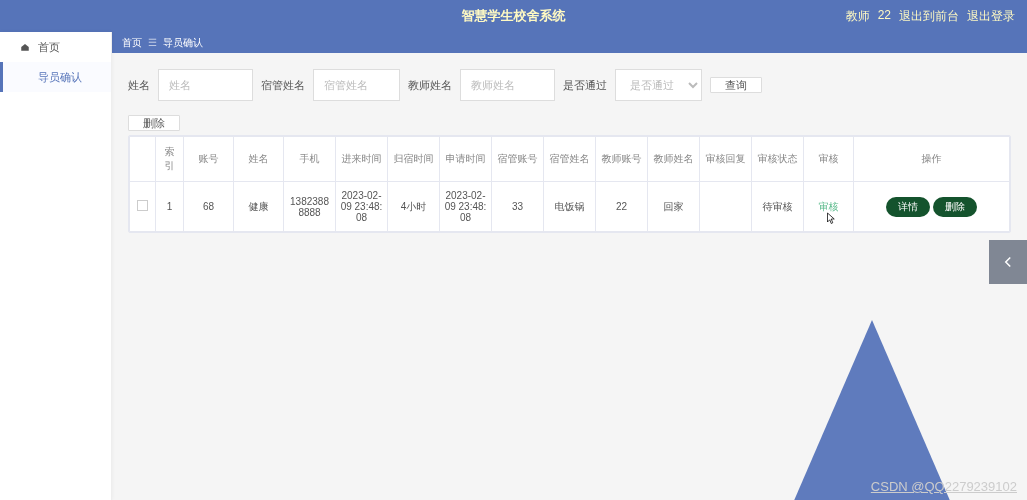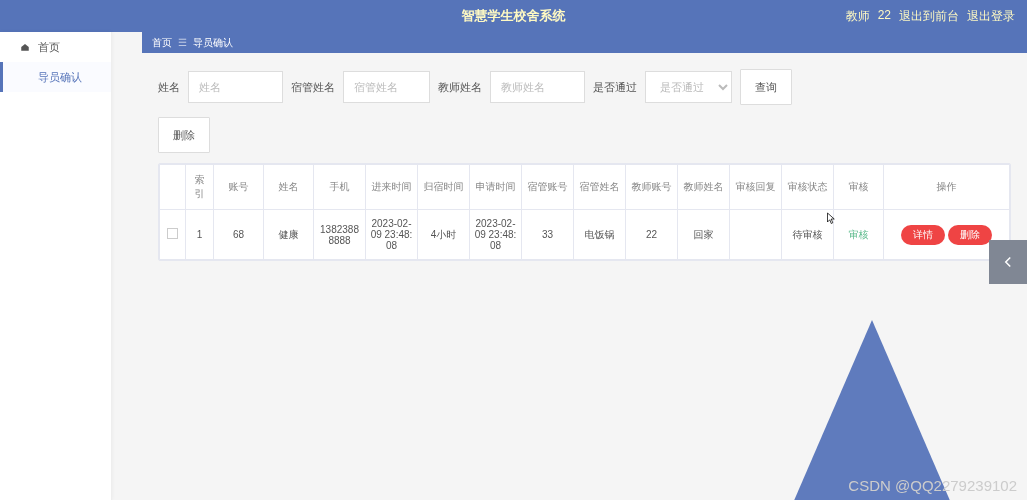--- a/index.html
+++ b/index.html
@@ -3,56 +3,56 @@
 <meta charset="utf-8">
 <style>
 * { margin: 0; padding: 0; box-sizing: border-box; font-family: "Microsoft YaHei", Arial, sans-serif; }
 body { background: #f5f5f5; width: 1027px; height: 500px; overflow: hidden; position: relative; }
 
 .topbar { height: 32px; background: #5674b9; color: #fef9c3; display: flex; align-items: center; justify-content: flex-end; padding: 0 12px; font-size: 12px; }
 .topbar .title { position: absolute; left: 50%; transform: translateX(-50%); font-weight: 600; font-size: 13px; }
 .topbar .right { display: flex; gap: 8px; padding-left: 8px; }
 .topbar .right span { cursor: pointer; }
 
-.layout { display: flex; height: calc(500px - 32px); gap: 30px; }
+.layout { display: flex; height: calc(500px - 32px); }
 .sidebar { width: 112px; background: #fff; border-right: 1px solid #eee; position: relative; z-index: 3; box-shadow: 0 0 4px rgba(0,0,0,0.05); }
 .sidebar-item { height: 30px; display: flex; align-items: center; padding-left: 20px; font-size: 11px; color: #555; cursor: pointer; gap: 8px; }
 .sidebar-item.active { border-left: 3px solid #5674b9; color: #5674b9; padding-left: 17px; background: #fafbff; }
 .sidebar-item .ico { width: 10px; height: 10px; display: inline-block; }
 
 .main { flex: 1; padding: 0 16px 16px 16px; overflow: auto; }
 .crumb-bar { height: 21px; background: #5674b9; color: #fff; display: flex; align-items: center; padding: 0 10px; font-size: 10px; gap: 6px; margin: 0 -16px 16px -16px; }
 .crumb-bar .sep { opacity: .6; }
 
 .filters { display: flex; align-items: center; gap: 8px; flex-wrap: wrap; }
 .filters label { font-size: 11px; color: #555; }
 .filters input, .filters select { height: 32px; border: 1px solid #ddd; background: #fff; padding: 0 10px; font-size: 11px; color: #333; outline: none; }
 .filters input::placeholder, .filters select { color: #bbb; }
 .filters input.w95 { width: 95px; }
 .filters input.w87 { width: 87px; }
 .filters select.w87 { width: 87px; }
-.btn { height: 36px; padding: 0 14px; background: #fff; border: 1px solid #ddd; color: #555; font-size: 11px; cursor: pointer; border-radius: 1px; }
+.btn { height: 16px; padding: 0 14px; background: #fff; border: 1px solid #ddd; color: #555; font-size: 11px; cursor: pointer; border-radius: 1px; }
 
 .delbar { margin-top: 12px; }
 
-.tablewrap { margin-top: 10px; border: 1px solid #e5e7f0; background: #fff; border-radius: 2px; overflow: hidden; }
+.tablewrap { margin-top: 4px; border: 1px solid #e5e7f0; background: #fff; border-radius: 2px; overflow: hidden; }
 table { border-collapse: collapse; width: 100%; table-layout: fixed; }
 th, td { border: 1px solid #e5e7f0; font-size: 10px; padding: 8px 4px; text-align: center; color: #555; word-break: break-all; }
 th { background: #fff; color: #888; font-weight: 500; height: 26px; }
 td { height: 40px; }
 .chk { width: 11px; height: 11px; border: 1px solid #ccc; display: inline-block; background: #fff; }
 th .chk { border-color: #fff; background: rgba(255,255,255,.9); }
 
 .pill { display: inline-block; padding: 3px 12px; border-radius: 10px; font-size: 10px; color: #fff; cursor: pointer; }
-.pill.blue { background: #ef4444; }
+.pill.blue { background: #14532d; }
 .link { color: #58b98a; cursor: pointer; font-size: 10px; }
 
 .triangle { position: absolute; right: 60px; bottom: -40px; width: 0; height: 0; border-left: 95px solid transparent; border-right: 95px solid transparent; border-bottom: 220px solid #5674b9; opacity: .95; pointer-events: none; z-index: 1; }
 .side-tab { position: absolute; right: 0; top: 240px; width: 38px; height: 44px; background: #808794; display: flex; align-items: center; justify-content: center; color: #fff; cursor: pointer; z-index: 2; }
-.watermark { position: absolute; right: 10px; bottom: 6px; font-size: 15px; color: #ccc; z-index: 2; }
+.watermark { position: absolute; right: 10px; bottom: 6px; font-size: 13px; color: #ccc; z-index: 2; text-decoration: underline; }
 .cursor { position: absolute; left: 826px; top: 212px; width: 12px; height: 14px; pointer-events: none; z-index: 5; }
 </style>
 </head>
 <body>
 
 <div class="topbar">
   <span></span>
   <span class="title">智慧学生校舍系统</span>
   <div class="right">
     <span>教师</span>

